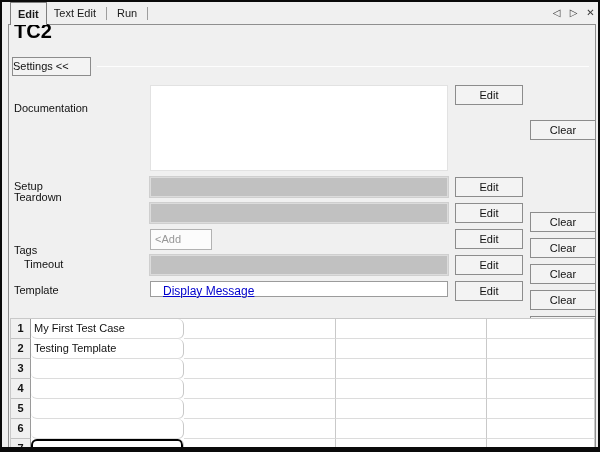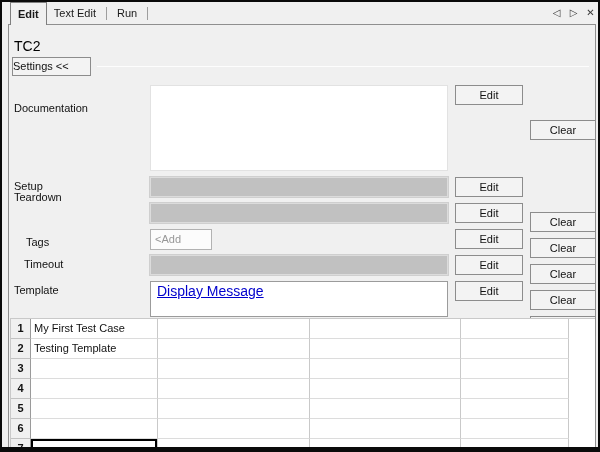--- a/index.html
+++ b/index.html
@@ -10,42 +10,42 @@
   
   .tabbar { position:absolute; left:10px; top:2px; height:23px; display:flex; align-items:stretch; }
   .tab { font-size:11px; line-height:22px; padding:0 7px; color:#1a1a1a; cursor:default; }
   .tab.active { font-weight:bold; background:#f0f0f0; border:1px solid #7f7f7f; border-bottom:none; position:relative; z-index:2; }
   .tabsep { width:1px; height:13px; background:#9e9e9e; align-self:center; margin:0 3px; }
   .navicon { position:absolute; top:5px; width:15px; height:15px; font-size:10px; line-height:15px; text-align:center; color:#3c3c3c; }
 
   
   .panel { position:absolute; left:8px; top:24px; width:588px; height:424px; border:1px solid #8f8f8f; background:#f0f0f0; }
 
-  .title { position:absolute; left:14px; top:38px; font-size:14px; font-weight:normal; color:#000; }
+  .title { position:absolute; left:14px; top:20px; font-size:20px; font-weight:bold; color:#000; }
   .settings-btn { position:absolute; left:12px; top:57px; width:79px; height:19px; background:#f3f3f3; border:1px solid #8c8c8c; font-size:11px; text-align:left; line-height:17px; color:#111; }
   .settings-line { position:absolute; left:97px; top:66px; width:492px; height:1px; background:#b3b3b3; border-bottom:1px solid #fdfdfd; }
 
   .lbl { position:absolute; left:14px; font-size:11px; color:#111; }
 
   .docbox { position:absolute; left:150px; top:85px; width:298px; height:86px; background:#ffffff; border:1px solid #e2e2e2; font-size:11px; resize:none; outline:none; }
   .graybar { position:absolute; left:150px; width:298px; height:20px; background:#c1c1c1; border:1px solid #dcdcdc; box-shadow:0 0 0 1px #cfcfcf; }
   .tagsbox { position:absolute; left:150px; top:229px; width:62px; height:21px; background:#fcfcfc; border:1px solid #b2b2b2; font-size:11px; line-height:19px; padding-left:4px; color:#979797; }
-  .tplbox { position:absolute; left:150px; top:281px; width:298px; height:36px; background:#ffffff; border:1px solid #9b9b9b; font-size:14px; line-height:18px; padding-left:6px; }
+  .tplbox { position:absolute; left:150px; top:281px; width:298px; height:16px; background:#ffffff; border:1px solid #9b9b9b; font-size:12px; line-height:18px; padding-left:12px; }
   .tpllink { color:#0000cc; text-decoration:underline; cursor:pointer; }
 
   .btn { position:absolute; height:20px; background:#f3f3f3; border:1px solid #8c8c8c; font-size:11px; text-align:center; line-height:18px; color:#111; cursor:default; }
   .btn.edit { left:455px; width:68px; }
   .btn.clear { left:530px; width:66px;margin-top:35px; }
 
   
   .grid { position:absolute; left:10px; top:318px; width:585px; height:130px; overflow:hidden; background:#fff; border-top:1px solid #c9c9c9; border-left:1px solid #c9c9c9; }
   .grow { display:flex; height:20px; }
   .gnum { width:20px; background:#f0f0f0; border-right:1px solid #9a9a9a; border-bottom:1px solid #c2c2c2; font-size:11px; font-weight:bold; text-align:center; line-height:19px; color:#111; }
   .gcell { border-right:1px solid #c9c9c9; border-bottom:1px solid #dcdcdc; font-size:11px; line-height:19px; padding-left:3px; background:#fff; color:#111; white-space:nowrap; overflow:hidden; }
-  .c1 { width:127px; } .c2 { width:152px; } .c3 { width:151px; } .c4 { width:108px; }
+  .c1 { width:153px;border-radius:6px; } .c2 { width:152px; } .c3 { width:151px; } .c4 { width:108px; }
   .selcell { box-shadow: inset 0 0 0 2px #000; }
 </style>
 </head>
 <body>
 
 <div class="window">
 
   <div class="tabbar">
     <div class="tab active">Edit</div>
     <div class="tab">Text Edit</div>
@@ -60,21 +60,21 @@
   <div class="panel"></div>
 
   <div class="title">TC2</div>
 
   <div class="settings-btn">Settings &lt;&lt;</div>
   <div class="settings-line"></div>
 
   <div class="lbl" style="top:102px;">Documentation</div>
   <div class="lbl" style="top:180px;">Setup</div>
   <div class="lbl" style="top:191px;text-align:right;">Teardown</div>
-  <div class="lbl" style="top:236px;margin-left:12px;">Tags</div>
+  <div class="lbl" style="top:244px;">Tags</div>
   <div class="lbl" style="top:258px;margin-left:10px;">Timeout</div>
   <div class="lbl" style="top:284px;text-align:center;">Template</div>
 
   <div class="docbox"></div>
   <div class="graybar" style="top:177px;"></div>
   <div class="graybar" style="top:203px;"></div>
   <div class="tagsbox">&lt;Add New&gt;</div>
   <div class="graybar" style="top:255px;"></div>
   <div class="tplbox">
     <span class="tpllink">Display Message</span>

